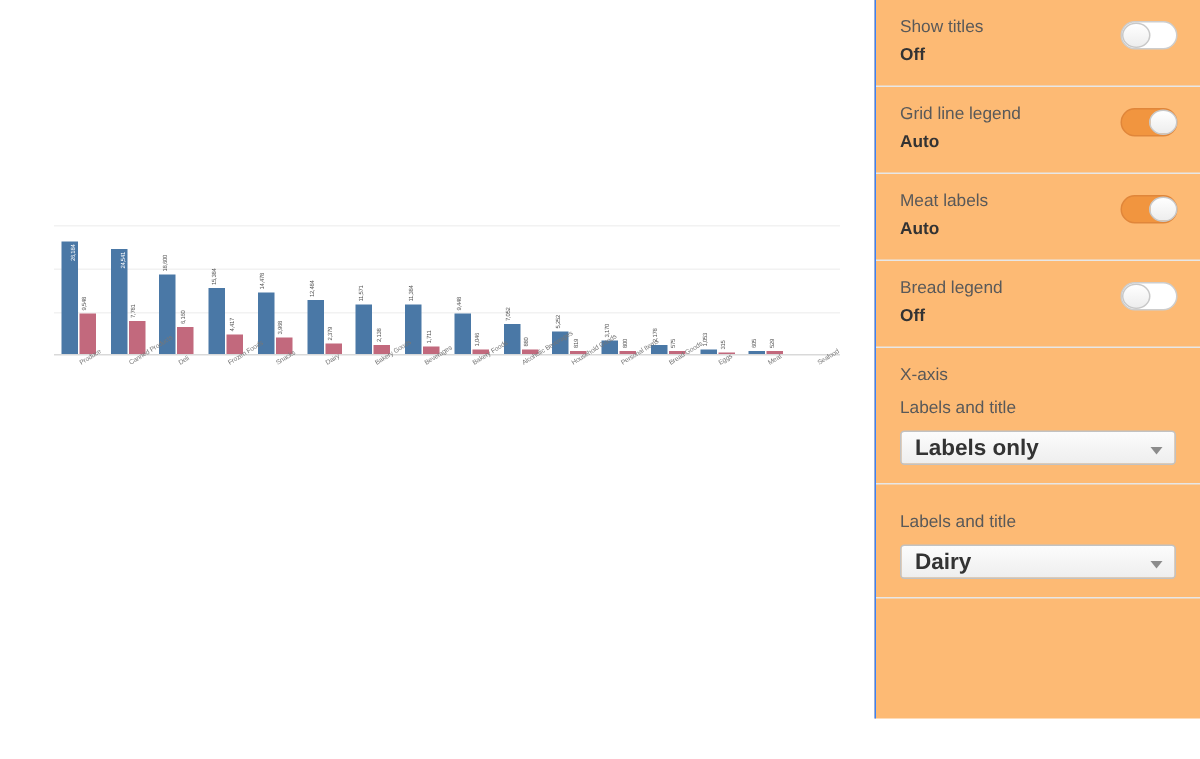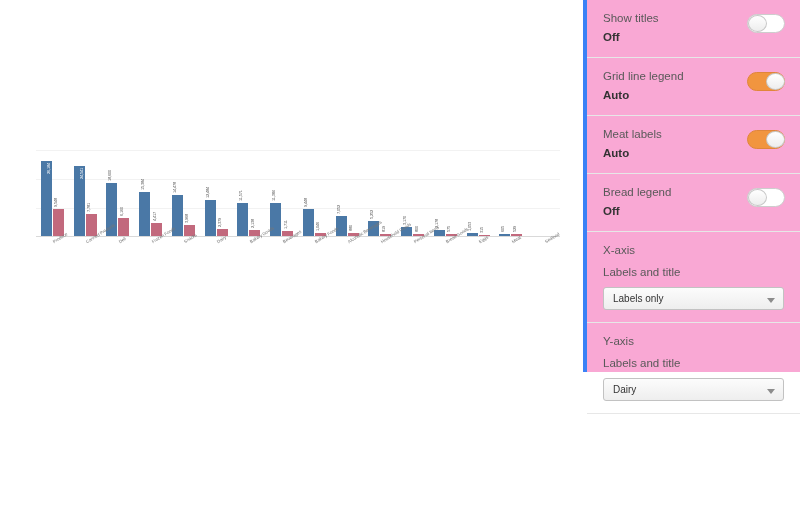--- a/index.html
+++ b/index.html
@@ -87,23 +87,23 @@
     white-space: nowrap;
     font-size: 4.5px;
     line-height: 6px;
     color: #777;
     letter-spacing: -0.1px;
   }
 
   
   #props {
     position: absolute; right: 0; top: 0;
-    width: 217px; height: 372px;
-    background: #f9a8d4;
-    border-left: 4px solid #3b82f6;
+    width: 217px; height: 479px;
+    background: #fdba74;
+    border-left: 1px solid #3b82f6;
   }
   .prow {
     position: relative;
     padding: 11px 16px 12px 16px;
     border-bottom: 1px solid #e7e7e7;
   }
   .plabel {
     font-size: 11.5px;
     color: #595959;
     line-height: 15px;
@@ -147,22 +147,22 @@
     margin-top: 7px;
     height: 23px;
     border: 1px solid #c2c2c2;
     border-radius: 3px;
     background: linear-gradient(#fcfcfc,#eeeeee);
     display: flex;
     align-items: center;
     padding: 0 20px 0 9px;
   }
   .select span {
-    font-size: 10px;
-    font-weight: normal;
+    font-size: 15px;
+    font-weight: bold;
     color: #333333;
   }
   .caret {
     position: absolute;
     right: 8px; top: 10px;
     width: 0; height: 0;
     border-left: 4px solid transparent;
     border-right: 4px solid transparent;
     border-top: 5px solid #8c8c8c;
   }
@@ -420,21 +420,20 @@
     <div class="prow">
       <div class="plabel">X-axis</div>
       <div class="axis-sub">Labels and title</div>
       <div class="select">
         <span>Labels only</span>
         <i class="caret"></i>
       </div>
     </div>
 
     <div class="prow">
-      <div class="plabel">Y-axis</div>
       <div class="axis-sub">Labels and title</div>
       <div class="select">
         <span>Dairy</span>
         <i class="caret"></i>
       </div>
     </div>
 
   </div>
 
 

